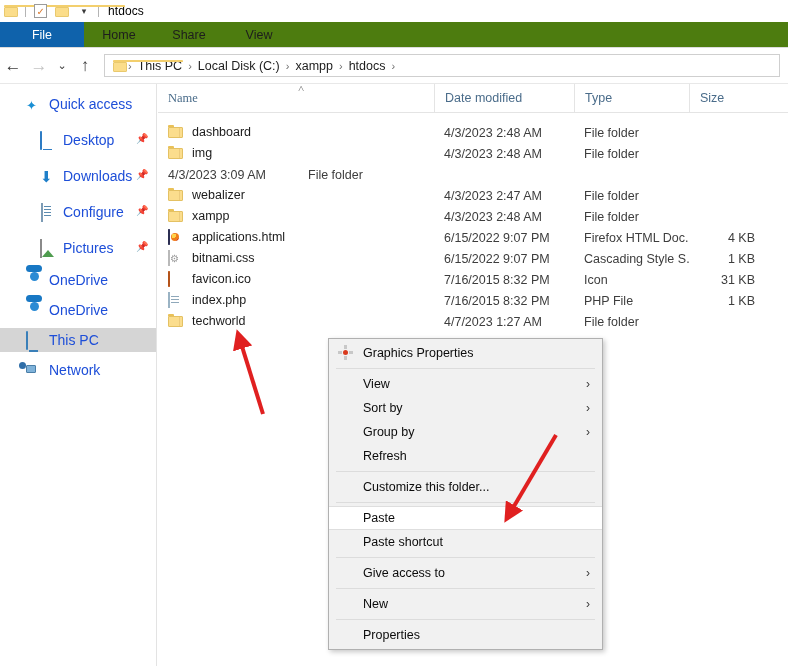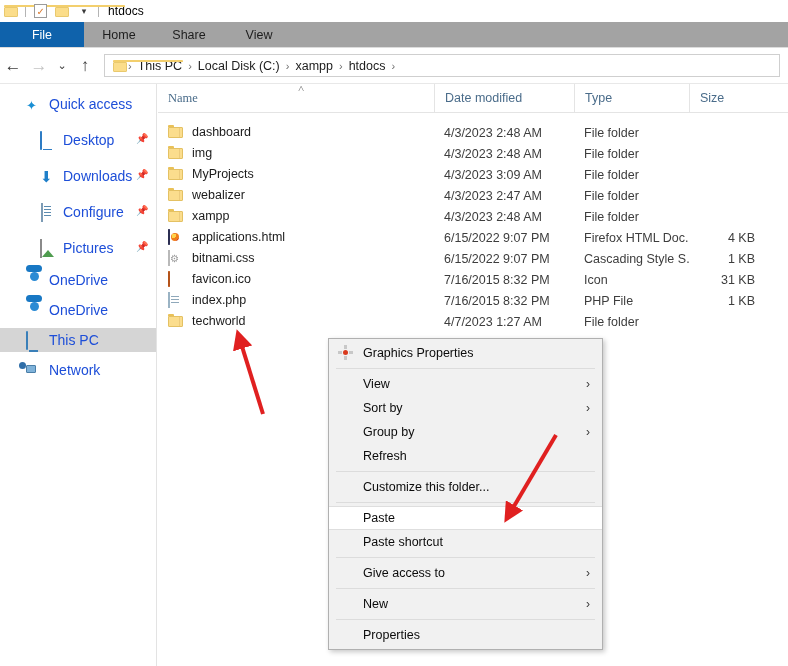--- a/index.html
+++ b/index.html
@@ -23,21 +23,21 @@
   .mini-folder { width:14px; height:12px; position:relative; }
   .mini-folder .tab { position:absolute; left:0; top:0; width:6px; height:2px; background:#f3cf6d; border-radius:1px 1px 0 0;}
   .mini-folder .body { position:absolute; left:0; top:2px; width:14px; height:10px; background:#fbdd8a; border:1px solid #e7c濾; border:1px solid #e9c96e; box-sizing:border-box; border-radius:1px; }
   .prop-icon { width:13px; height:14px; border:1px solid #9b9b9b; background:#fff; position:relative; box-sizing:border-box;}
   .prop-icon .chk { position:absolute; left:2px; top:1px; font-size:10px; color:#d9782d; line-height:12px; }
   .qa-caret { font-size:9px; color:#3a3a3a; }
 
   
   .ribbon {
     position: absolute; left:0; top:22px; width:788px; height:25px;
-    background:#a3a3a3; border-bottom:1px solid #dcdcdc;
+    background:#4d7c0f; border-bottom:1px solid #dcdcdc;
     display:flex; align-items:stretch;
   }
   .tab {
     display:flex; align-items:center; justify-content:center;
     font-size:12.5px; color:#1d1d1d; padding:0 14px; cursor:default; min-width:42px;
   }
   .tab.file { background:#0f62ab; color:#ffffff; min-width:56px; }
 
   
   .addrbar {
@@ -300,24 +300,20 @@
       <div class="cell-name">
         <span class="ficon"><span class="folder16"><span class="ftab"></span><span class="fbody"></span><span class="fspine"></span></span></span>
         <span class="fname">img</span>
       </div>
       <div class="cell-date">4/3/2023 2:48 AM</div>
       <div class="cell-type">File folder</div>
       <div class="cell-size"></div>
     </div>
 
     <div class="row">
-      <div class="cell-name">
-        <span class="ficon"><span class="folder16"><span class="ftab"></span><span class="fbody"></span><span class="fspine"></span></span></span>
-        <span class="fname">MyProjects</span>
-      </div>
       <div class="cell-date">4/3/2023 3:09 AM</div>
       <div class="cell-type">File folder</div>
       <div class="cell-size"></div>
     </div>
 
     <div class="row">
       <div class="cell-name">
         <span class="ficon"><span class="folder16"><span class="ftab"></span><span class="fbody"></span><span class="fspine"></span></span></span>
         <span class="fname">webalizer</span>
       </div>

